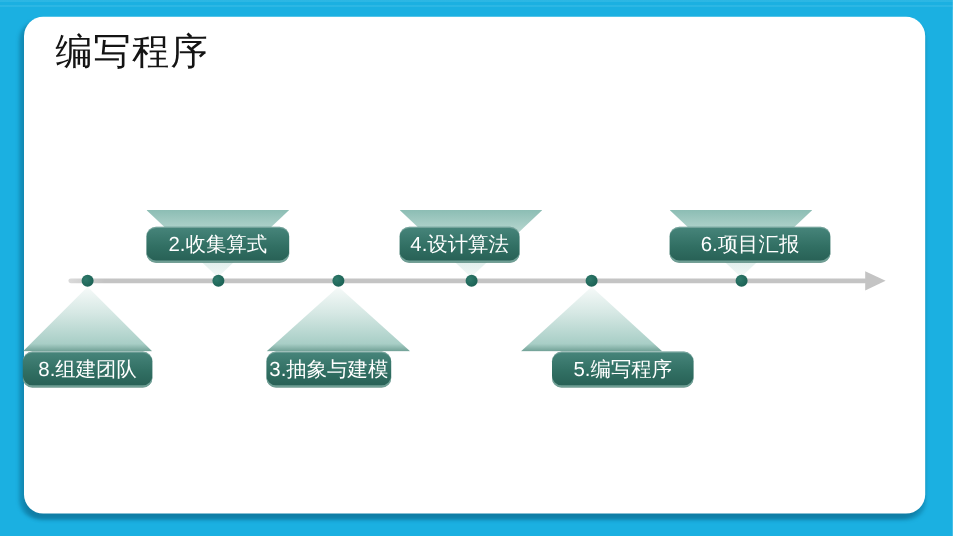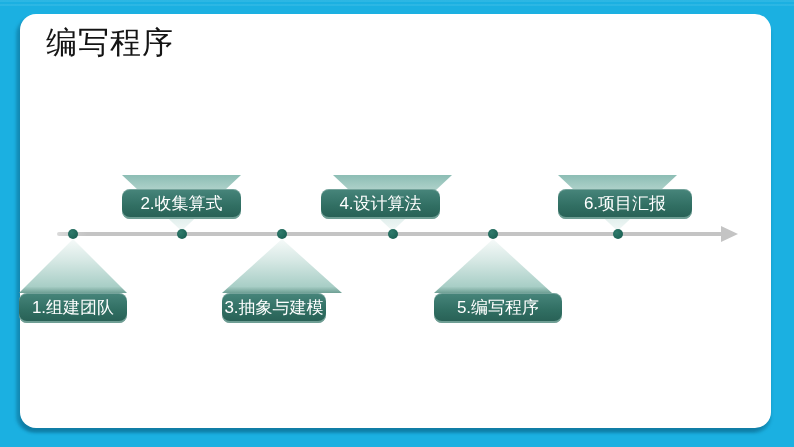--- a/index.html
+++ b/index.html
@@ -75,28 +75,28 @@
 <div class="timeline-arrow"></div>
 
 <div class="dot" style="left:73px"></div>
 <div class="dot" style="left:182px"></div>
 <div class="dot" style="left:282px"></div>
 <div class="dot" style="left:393px"></div>
 <div class="dot" style="left:493px"></div>
 <div class="dot" style="left:618px"></div>
 
 <div class="tri tri-up" style="left:19px;width:108px"></div>
-<div class="m-box box-below" style="left:19px;width:108px">1.组建团队</div>
+<div class="m-box box-below" style="left:19px;width:108px">8.组建团队</div>
 
 <div class="tri tri-down" style="left:122px;width:119px"></div>
 <div class="m-box box-above" style="left:122px;width:119px">2.收集算式</div>
 
 <div class="tri tri-up" style="left:222px;width:120px"></div>
 <div class="m-box box-below" style="left:222px;width:104px">3.抽象与建模</div>
 
 <div class="tri tri-down" style="left:333px;width:119px"></div>
-<div class="m-box box-above" style="left:321px;width:119px">4.设计算法</div>
+<div class="m-box box-above" style="left:333px;width:100px">4.设计算法</div>
 
 <div class="tri tri-up" style="left:434px;width:118px"></div>
-<div class="m-box box-below" style="left:434px;width:128px">5.编写程序</div>
+<div class="m-box box-below" style="left:460px;width:118px">5.编写程序</div>
 
 <div class="tri tri-down" style="left:558px;width:119px"></div>
 <div class="m-box box-above" style="left:558px;width:134px">6.项目汇报</div>
 
 </body></html>

